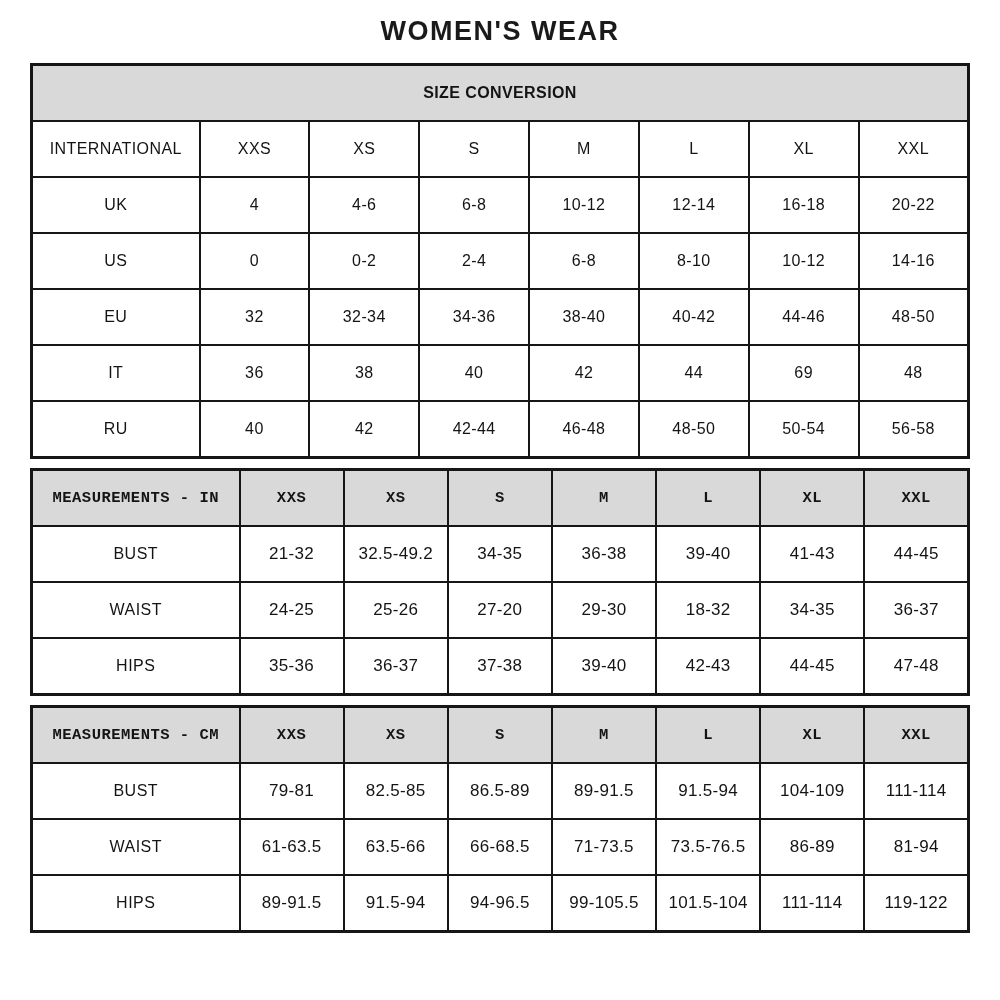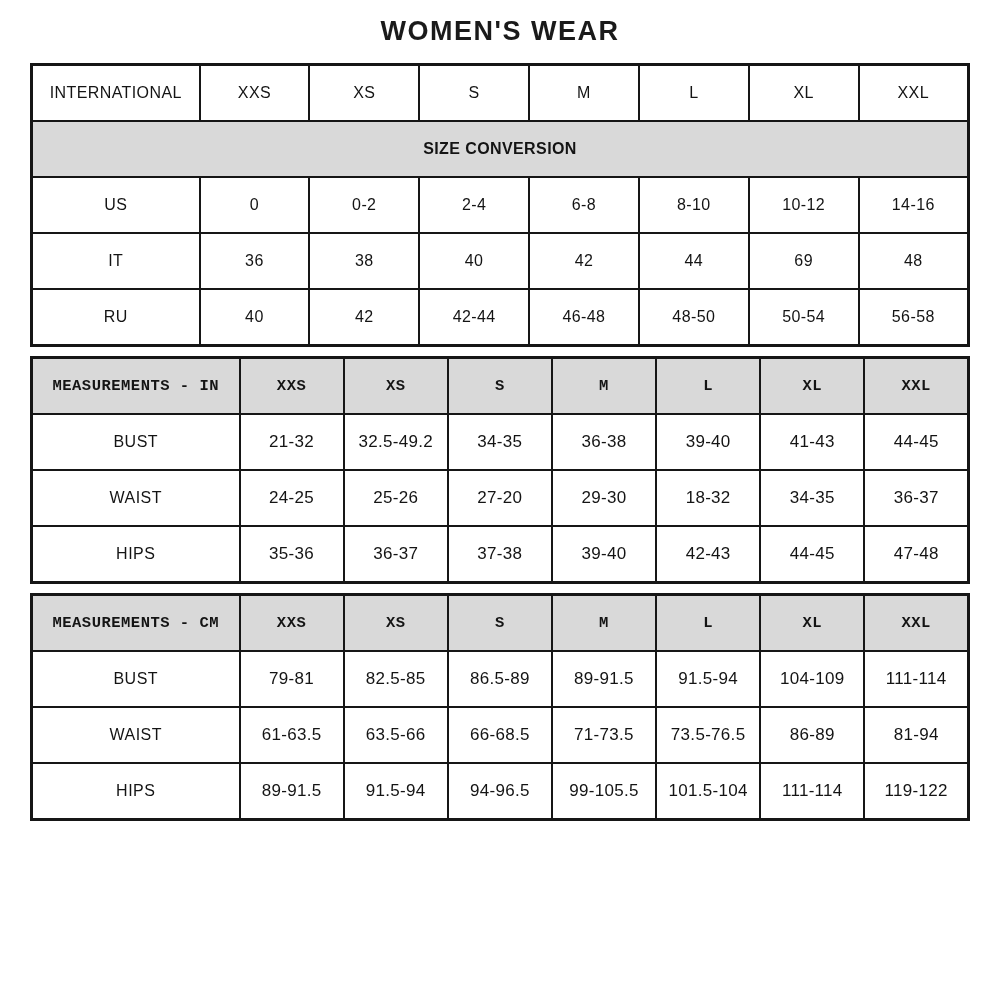--- a/index.html
+++ b/index.html
@@ -65,41 +65,61 @@
 
   <div class="title">WOMEN'S WEAR</div>
 
   <table class="t t1">
     <colgroup>
         <col class="c0a">
         <col span="7">
       </colgroup>
     <tbody>
       <tr>
+        <td class="cap" colspan="8">SIZE CONVERSION</td>
+      </tr>
+      <tr>
         <td>INTERNATIONAL</td>
         <td>XXS</td>
         <td>XS</td>
         <td>S</td>
         <td>M</td>
         <td>L</td>
         <td>XL</td>
         <td>XXL</td>
       </tr>
       <tr>
-        <td class="cap" colspan="8">SIZE CONVERSION</td>
+        <td class="lbl">UK</td>
+        <td>4</td>
+        <td>4-6</td>
+        <td>6-8</td>
+        <td>10-12</td>
+        <td>12-14</td>
+        <td>16-18</td>
+        <td>20-22</td>
       </tr>
       <tr>
         <td class="lbl">US</td>
         <td>0</td>
         <td>0-2</td>
         <td>2-4</td>
         <td>6-8</td>
         <td>8-10</td>
         <td>10-12</td>
         <td>14-16</td>
+      </tr>
+      <tr>
+        <td class="lbl">EU</td>
+        <td>32</td>
+        <td>32-34</td>
+        <td>34-36</td>
+        <td>38-40</td>
+        <td>40-42</td>
+        <td>44-46</td>
+        <td>48-50</td>
       </tr>
       <tr>
         <td class="lbl">IT</td>
         <td>36</td>
         <td>38</td>
         <td>40</td>
         <td>42</td>
         <td>44</td>
         <td>69</td>
         <td>48</td>

